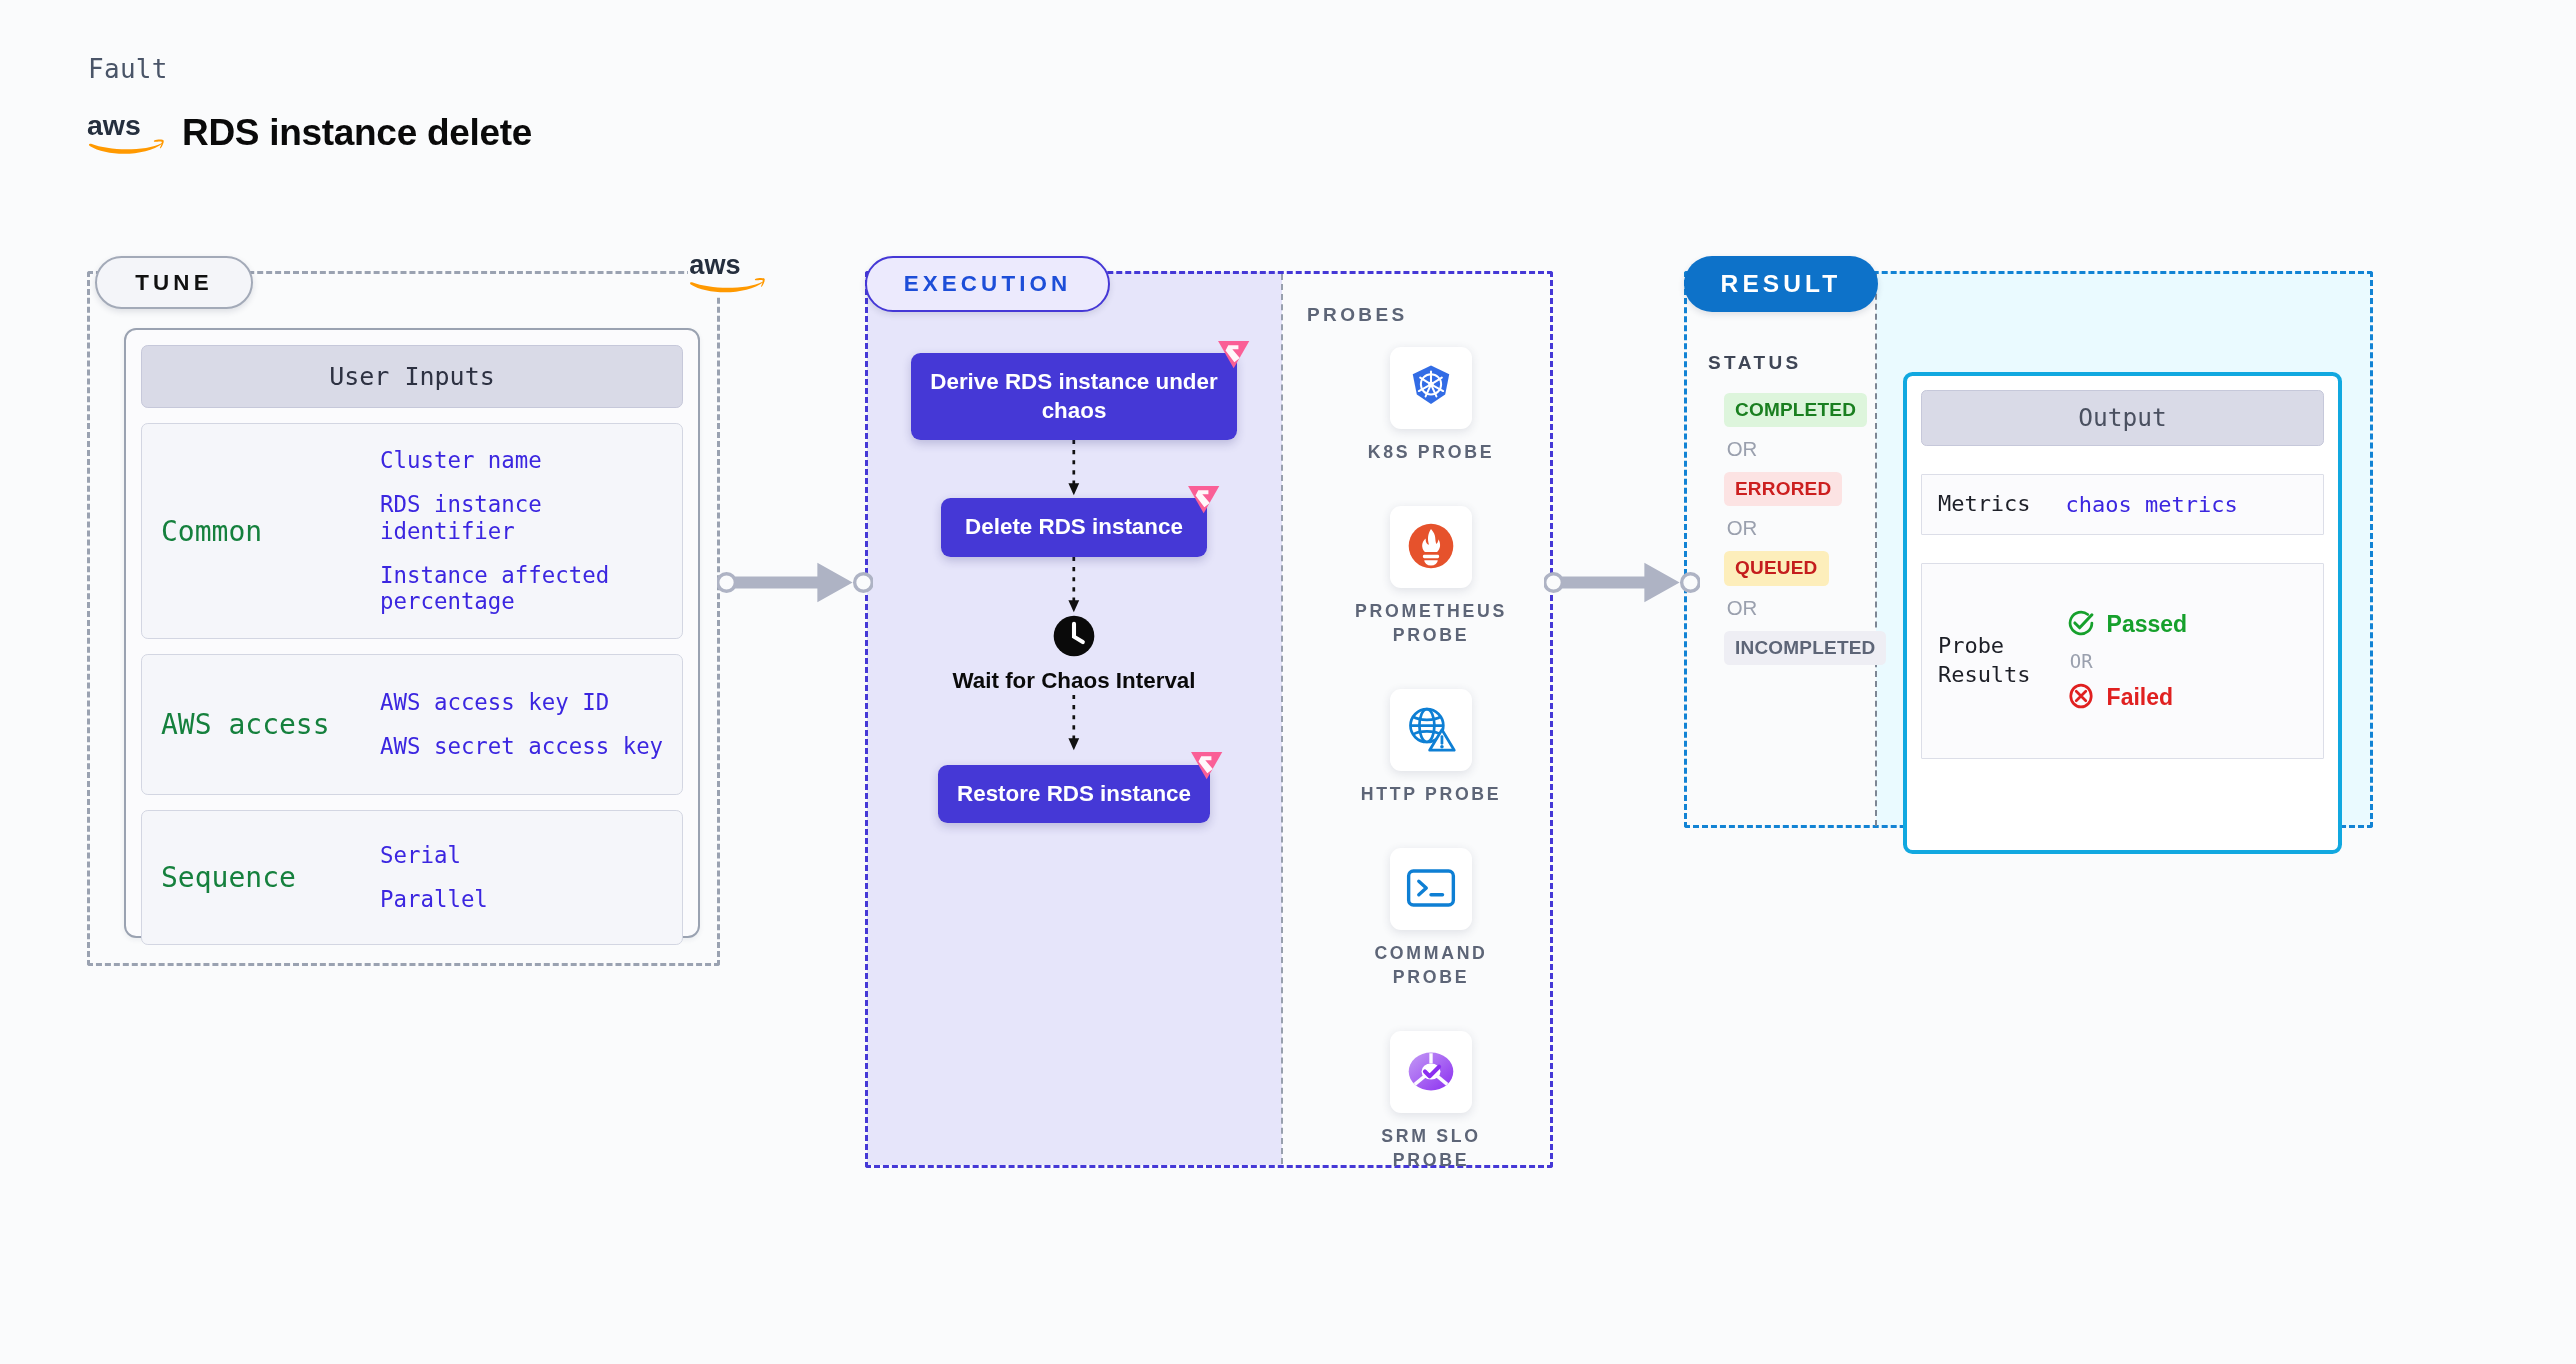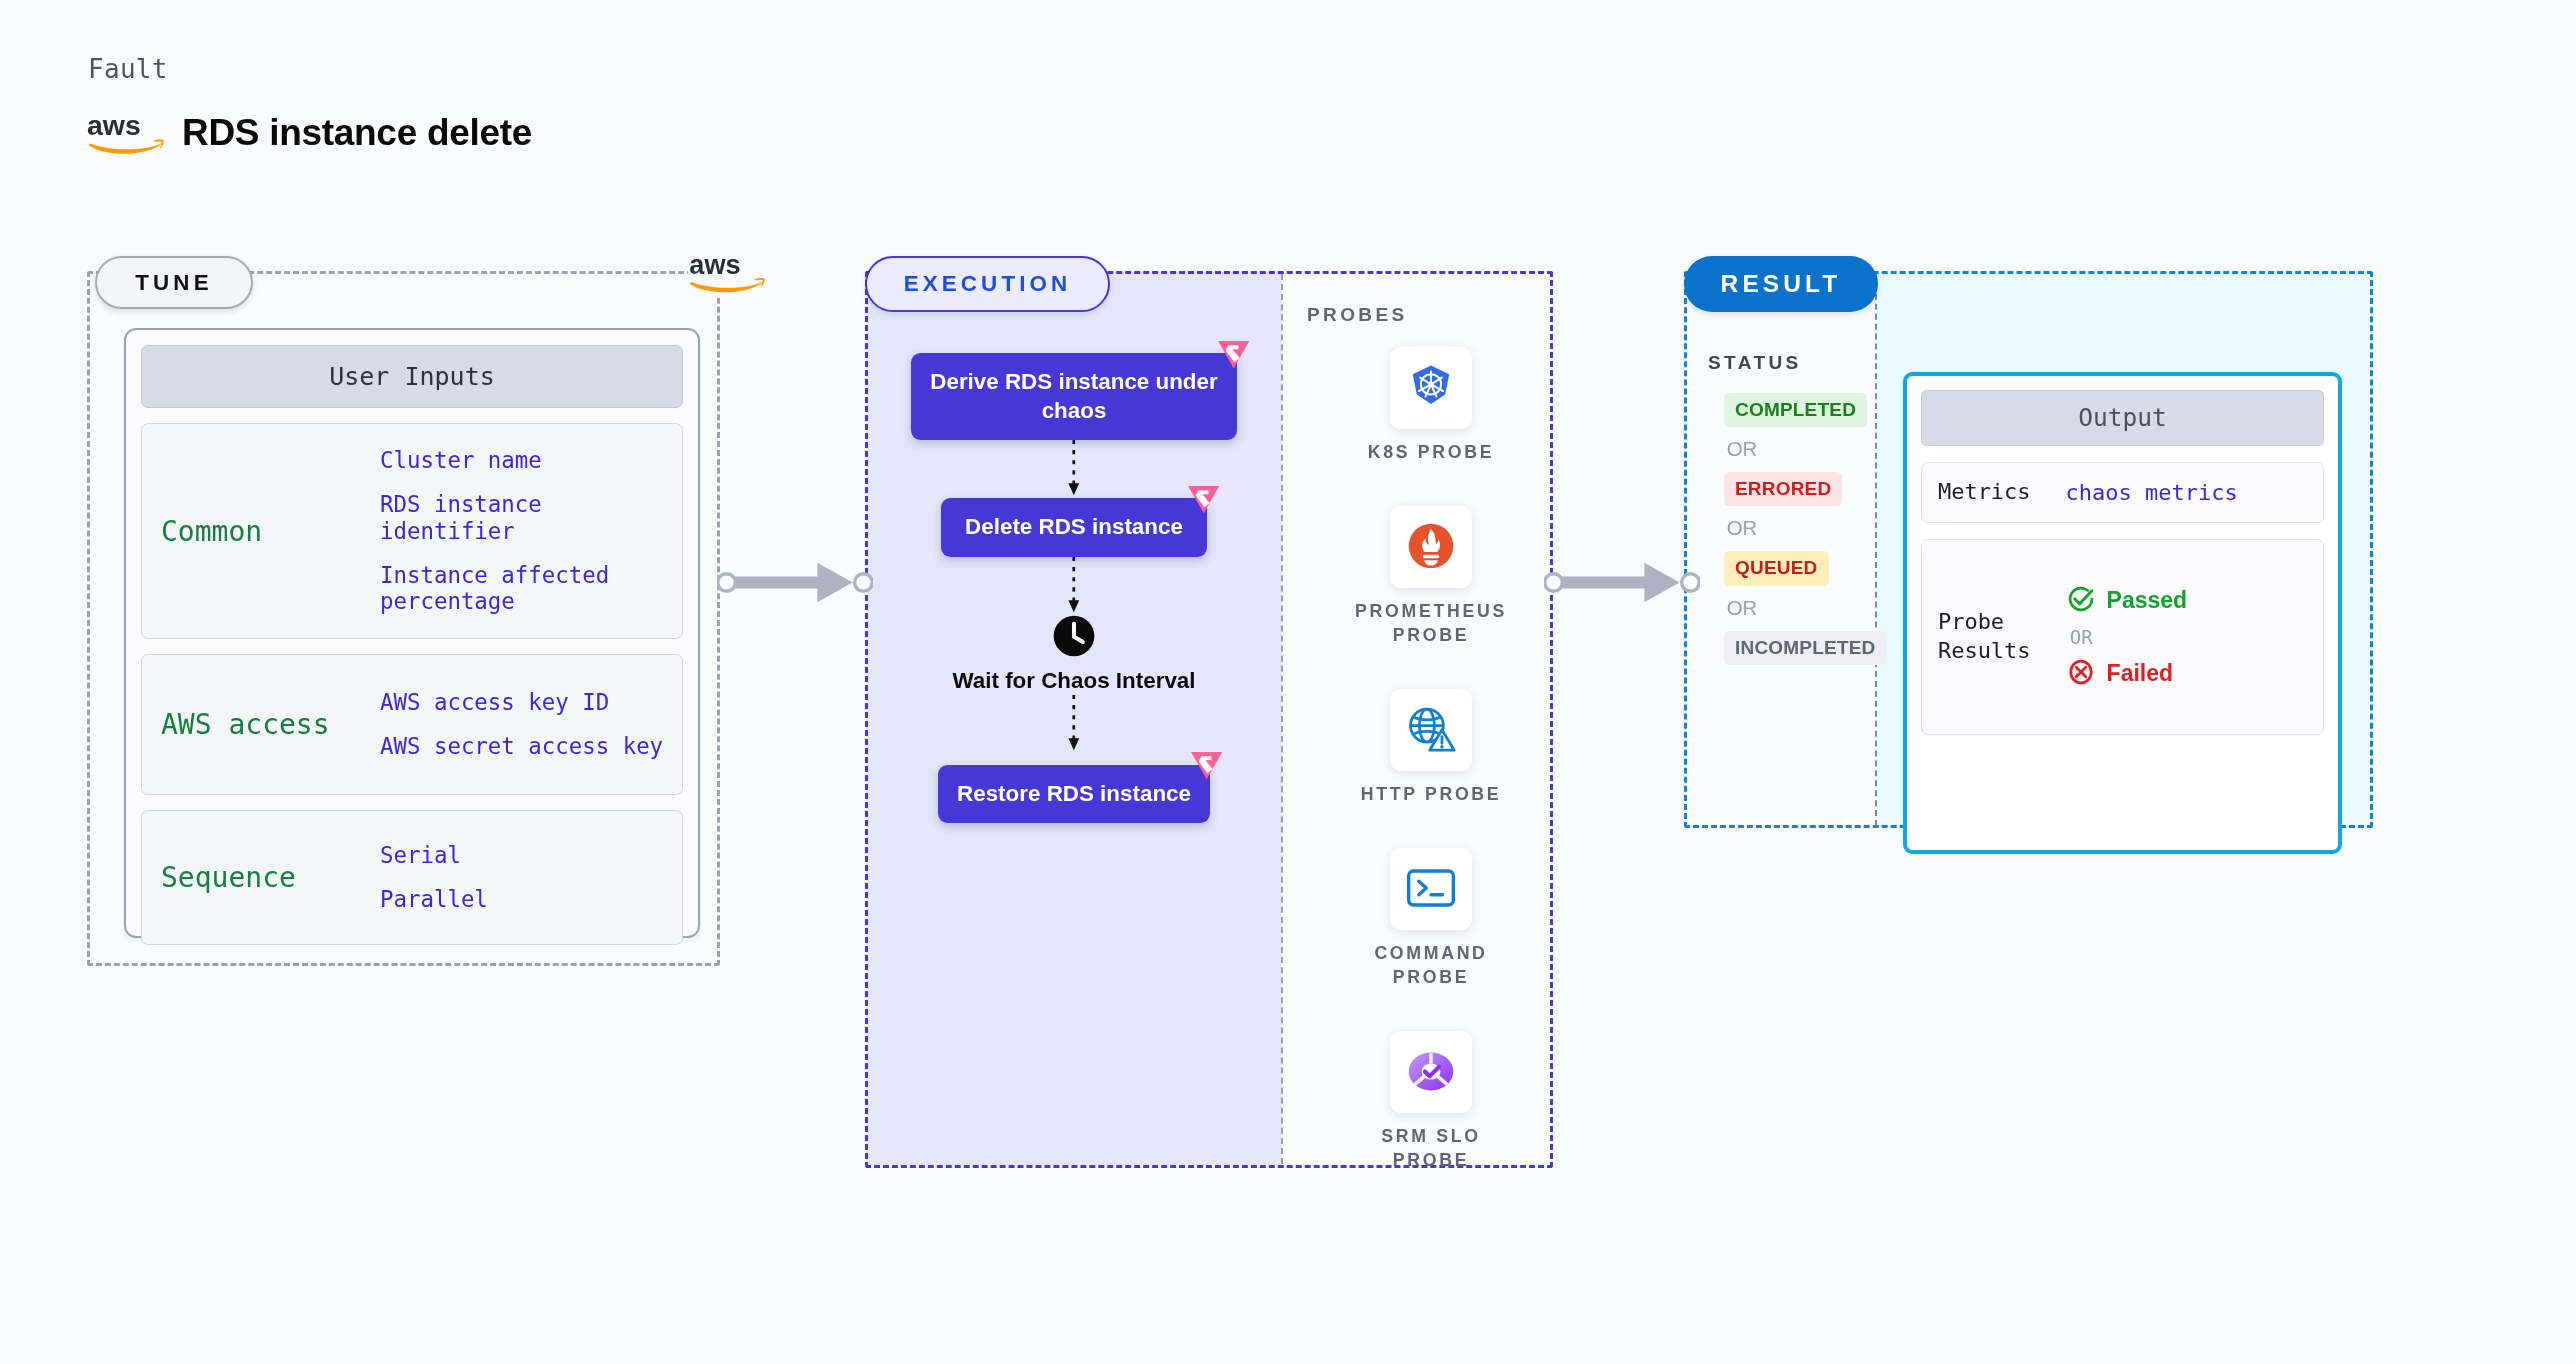--- a/index.html
+++ b/index.html
@@ -131,21 +131,21 @@
   .output-card {
     position: absolute; left: 1903px; top: 372px; width: 439px; height: 482px;
     background: #ffffff; border: 4.1px solid #11a8e0; border-radius: 9.5px; padding: 13.6px;
   }
   .out-header {
     height: 56px; background: #d9dae7; border: 0.7px solid #c6c8da; border-radius: 5.4px;
     display: flex; align-items: center; justify-content: center;
     font-family: "DejaVu Sans Mono", monospace; font-size: 24.5px; color: #4a5060;
   }
   .out-row {
-    margin-top: 16px; background: #fbfbfd; border: 1.4px solid #dcdee8; border-radius: 7px;
+    margin-top: 28px; background: #fbfbfd; border: 1.4px solid #dcdee8; border-radius: 1px;
     display: flex; align-items: center; padding: 6px 0;
   }
   .out-label {
     width: 144px; flex: none; padding-left: 16.3px;
     font-family: "DejaVu Sans Mono", monospace; font-size: 22px; color: #1d1f27; line-height: 1.3;
   }
   .out-metric { font-family: "DejaVu Sans Mono", monospace; font-size: 22px; color: #3b26e0; }
   .out-row-metrics { height: 61px; }
   .out-row-probes  { height: 196px; align-items: center; }
   .probe-results { display: flex; flex-direction: column; gap: 9.5px; }

